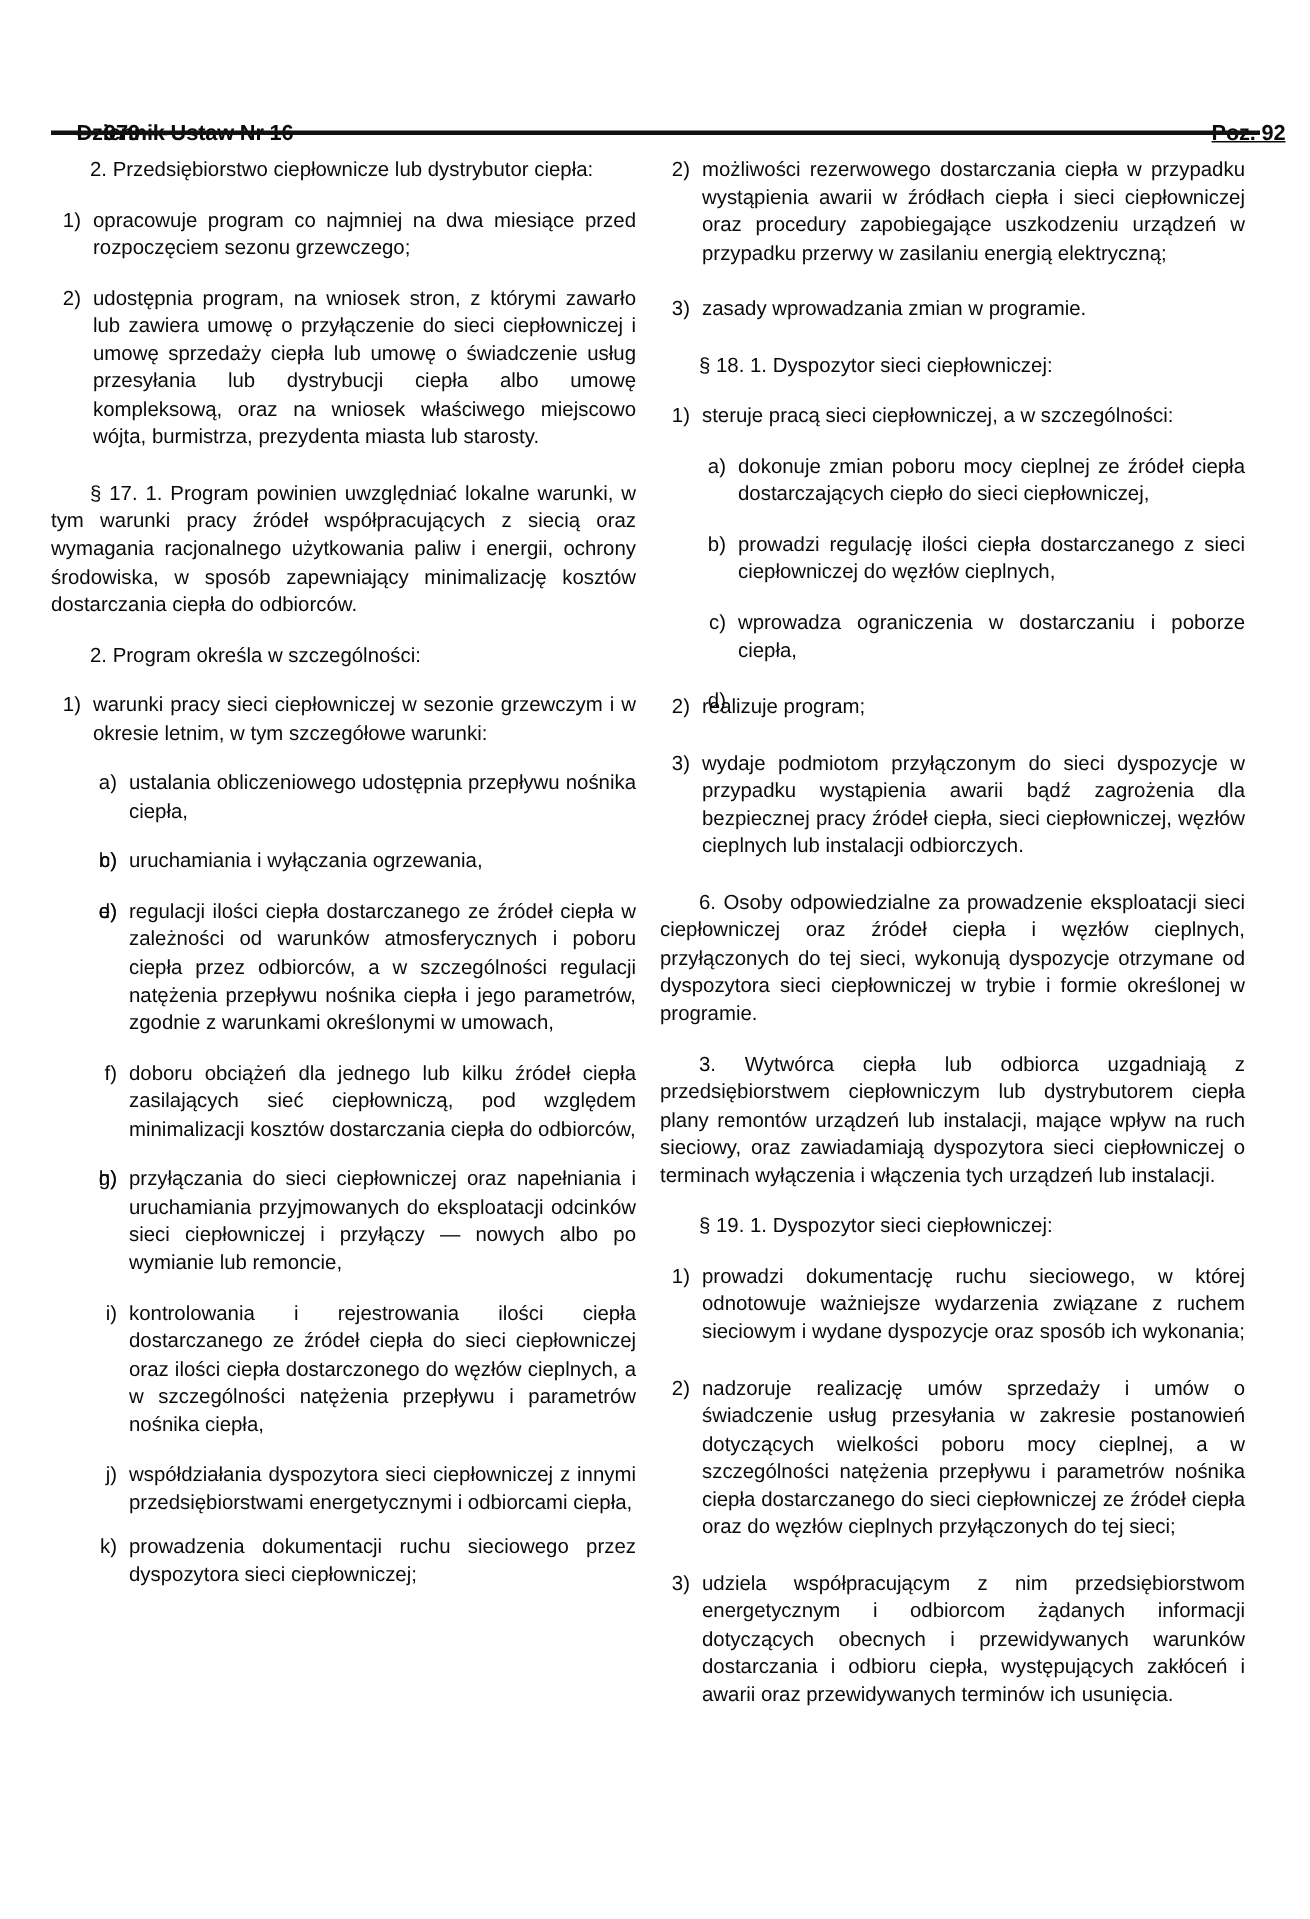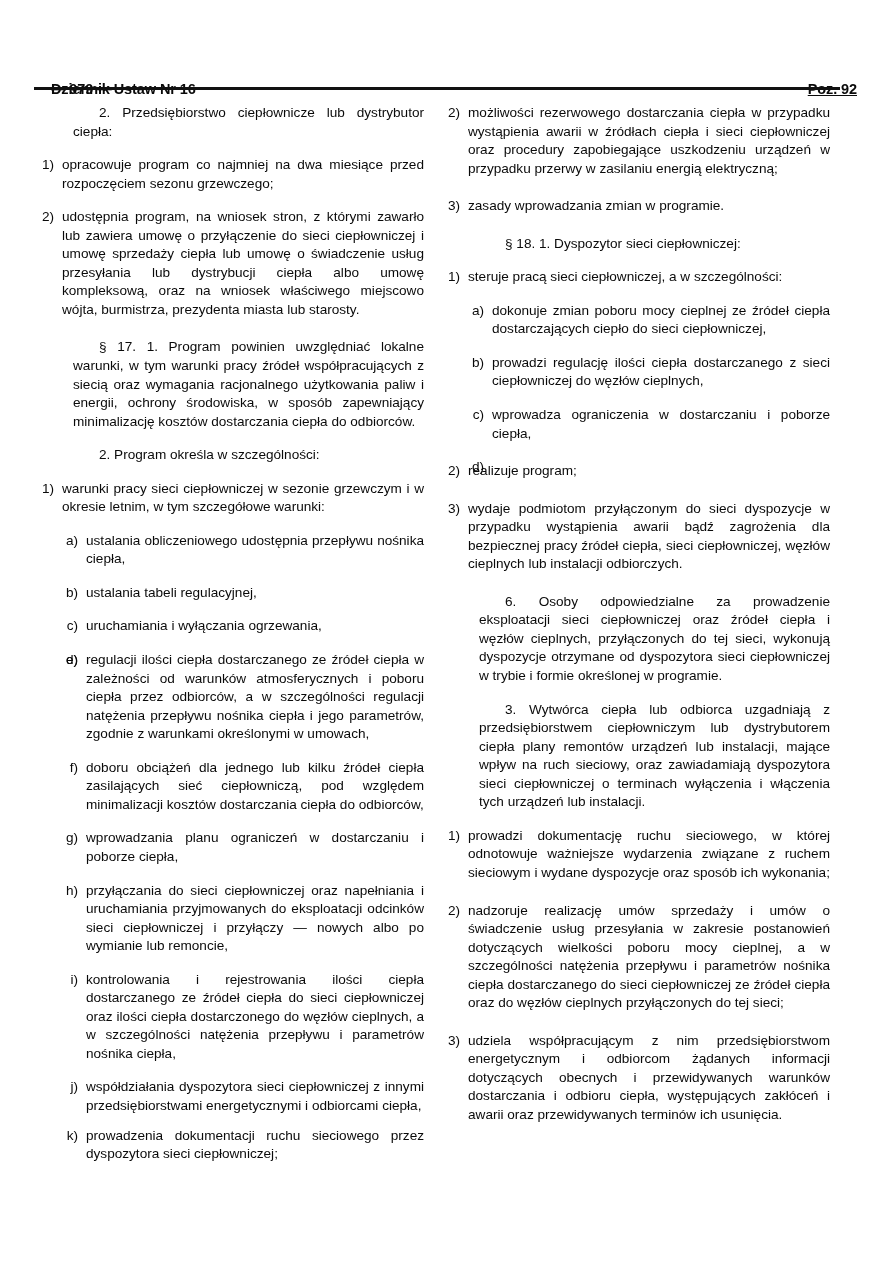--- a/index.html
+++ b/index.html
@@ -68,21 +68,20 @@
     text-justify: inter-word;
     -webkit-hyphens: none;
     hyphens: none;
     margin: 0;
   }
 
   
   .para {
     text-indent: 26px;
     margin-bottom: 15px;
-    margin-left: 39px;
   }
 
   
   .item {
     position: relative;
     margin-bottom: 15px;
   }
   .item .mk {
     position: absolute;
     top: 0;
@@ -142,21 +141,20 @@
       <span class="tx">warunki pracy sieci ciepłowniczej w sezonie grzewczym i w okresie letnim, w tym szczegółowe warunki:</span>
     </div>
 
     <div class="blk item lvl2">
       <span class="mk">a)</span>
       <span class="tx">ustalania obliczeniowego udostępnia przepływu nośnika ciepła,</span>
     </div>
 
     <div class="blk item lvl2">
       <span class="mk">b)</span>
-      <span class="tx">ustalania tabeli regulacyjnej,</span>
     </div>
 
     <div class="blk item lvl2">
       <span class="mk">c)</span>
       <span class="tx">uruchamiania i wyłączania ogrzewania,</span>
     </div>
 
     <div class="blk item lvl2">
       <span class="mk">d)</span>
     </div>
@@ -166,21 +164,20 @@
       <span class="tx">regulacji ilości ciepła dostarczanego ze źródeł ciepła w zależności od warunków atmosferycznych i poboru ciepła przez odbiorców, a w szczególności regulacji natężenia przepływu nośnika ciepła i jego parametrów, zgodnie z warunkami określonymi w umowach,</span>
     </div>
 
     <div class="blk item lvl2">
       <span class="mk">f)</span>
       <span class="tx">doboru obciążeń dla jednego lub kilku źródeł ciepła zasilających sieć ciepłowniczą, pod względem minimalizacji kosztów dostarczania ciepła do odbiorców,</span>
     </div>
 
     <div class="blk item lvl2">
       <span class="mk">g)</span>
-      <span class="tx">wprowadzania planu ograniczeń w dostarczaniu i poborze ciepła,</span>
     </div>
 
     <div class="blk item lvl2">
       <span class="mk">h)</span>
       <span class="tx">przyłączania do sieci ciepłowniczej oraz napełniania i uruchamiania przyjmowanych do eksploatacji odcinków sieci ciepłowniczej i przyłączy — nowych albo po wymianie lub remoncie,</span>
     </div>
 
     <div class="blk item lvl2">
       <span class="mk">i)</span>
       <span class="tx">kontrolowania i rejestrowania ilości ciepła dostarczanego ze źródeł ciepła do sieci ciepłowniczej oraz ilości ciepła dostarczonego do węzłów cieplnych, a w szczególności natężenia przepływu i parametrów nośnika ciepła,</span>
@@ -243,20 +240,21 @@
 
     <div class="blk item lvl1 gap-lg">
       <span class="mk">3)</span>
       <span class="tx">wydaje podmiotom przyłączonym do sieci dyspozycje w przypadku wystąpienia awarii bądź zagrożenia dla bezpiecznej pracy źródeł ciepła, sieci ciepłowniczej, węzłów cieplnych lub instalacji odbiorczych.</span>
     </div>
 
     <div class="blk para">6. Osoby odpowiedzialne za prowadzenie eksploatacji sieci ciepłowniczej oraz źródeł ciepła i węzłów cieplnych, przyłączonych do tej sieci, wykonują dyspozycje otrzymane od dyspozytora sieci ciepłowniczej w trybie i formie określonej w programie.</div>
 
     <div class="blk para">3. Wytwórca ciepła lub odbiorca uzgadniają z przedsiębiorstwem ciepłowniczym lub dystrybutorem ciepła plany remontów urządzeń lub instalacji, mające wpływ na ruch sieciowy, oraz zawiadamiają dyspozytora sieci ciepłowniczej o terminach wyłączenia i włączenia tych urządzeń lub instalacji.</div>
 
+    <div class="blk para">§ 19. 1. Dyspozytor sieci ciepłowniczej:</div>
 
     <div class="blk item lvl1 gap-lg">
       <span class="mk">1)</span>
       <span class="tx">prowadzi dokumentację ruchu sieciowego, w której odnotowuje ważniejsze wydarzenia związane z ruchem sieciowym i wydane dyspozycje oraz sposób ich wykonania;</span>
     </div>
 
     <div class="blk item lvl1 gap-lg">
       <span class="mk">2)</span>
       <span class="tx">nadzoruje realizację umów sprzedaży i umów o świadczenie usług przesyłania w zakresie postanowień dotyczących wielkości poboru mocy cieplnej, a w szczególności natężenia przepływu i parametrów nośnika ciepła dostarczanego do sieci ciepłowniczej ze źródeł ciepła oraz do węzłów cieplnych przyłączonych do tej sieci;</span>
     </div>

